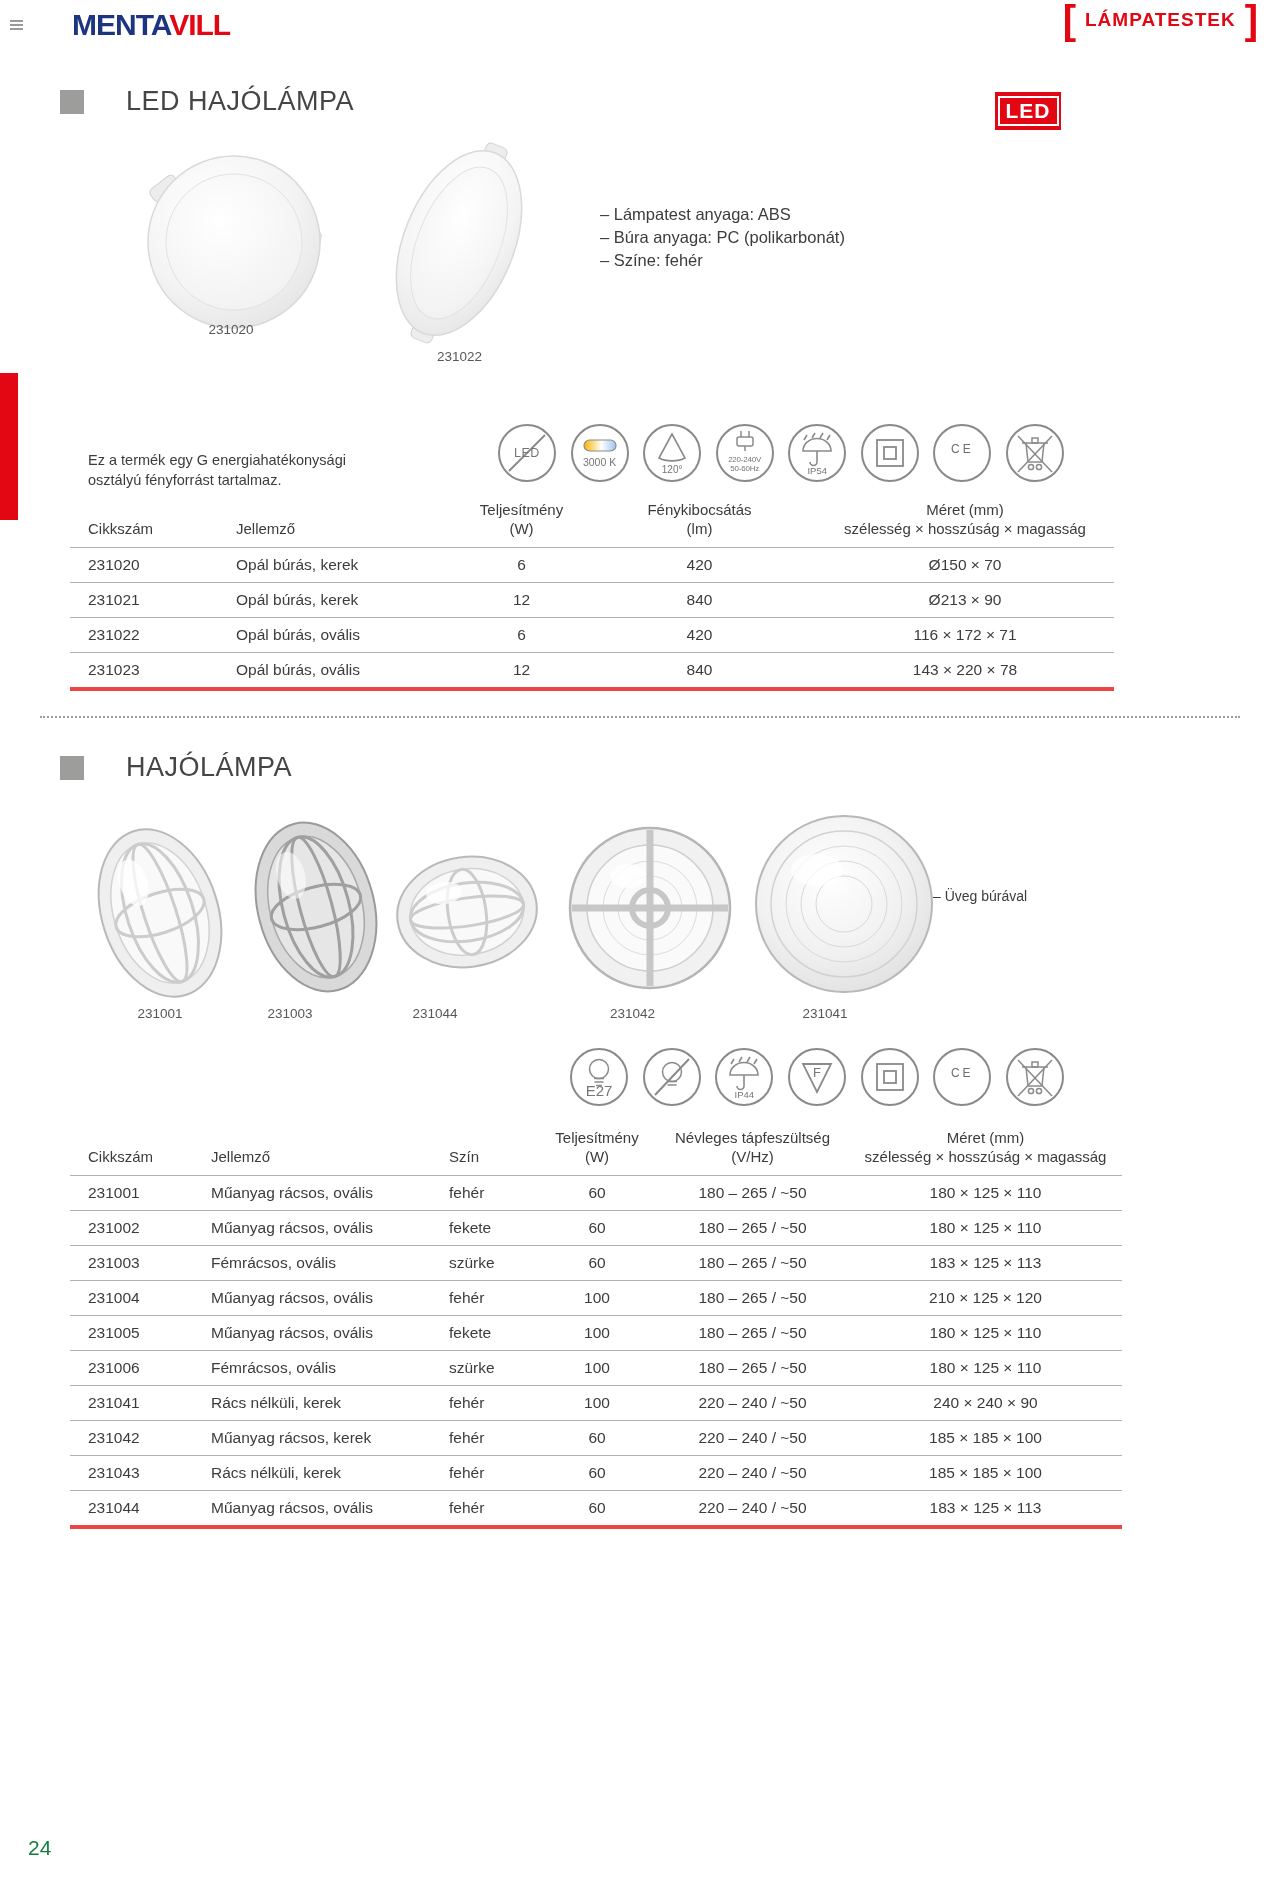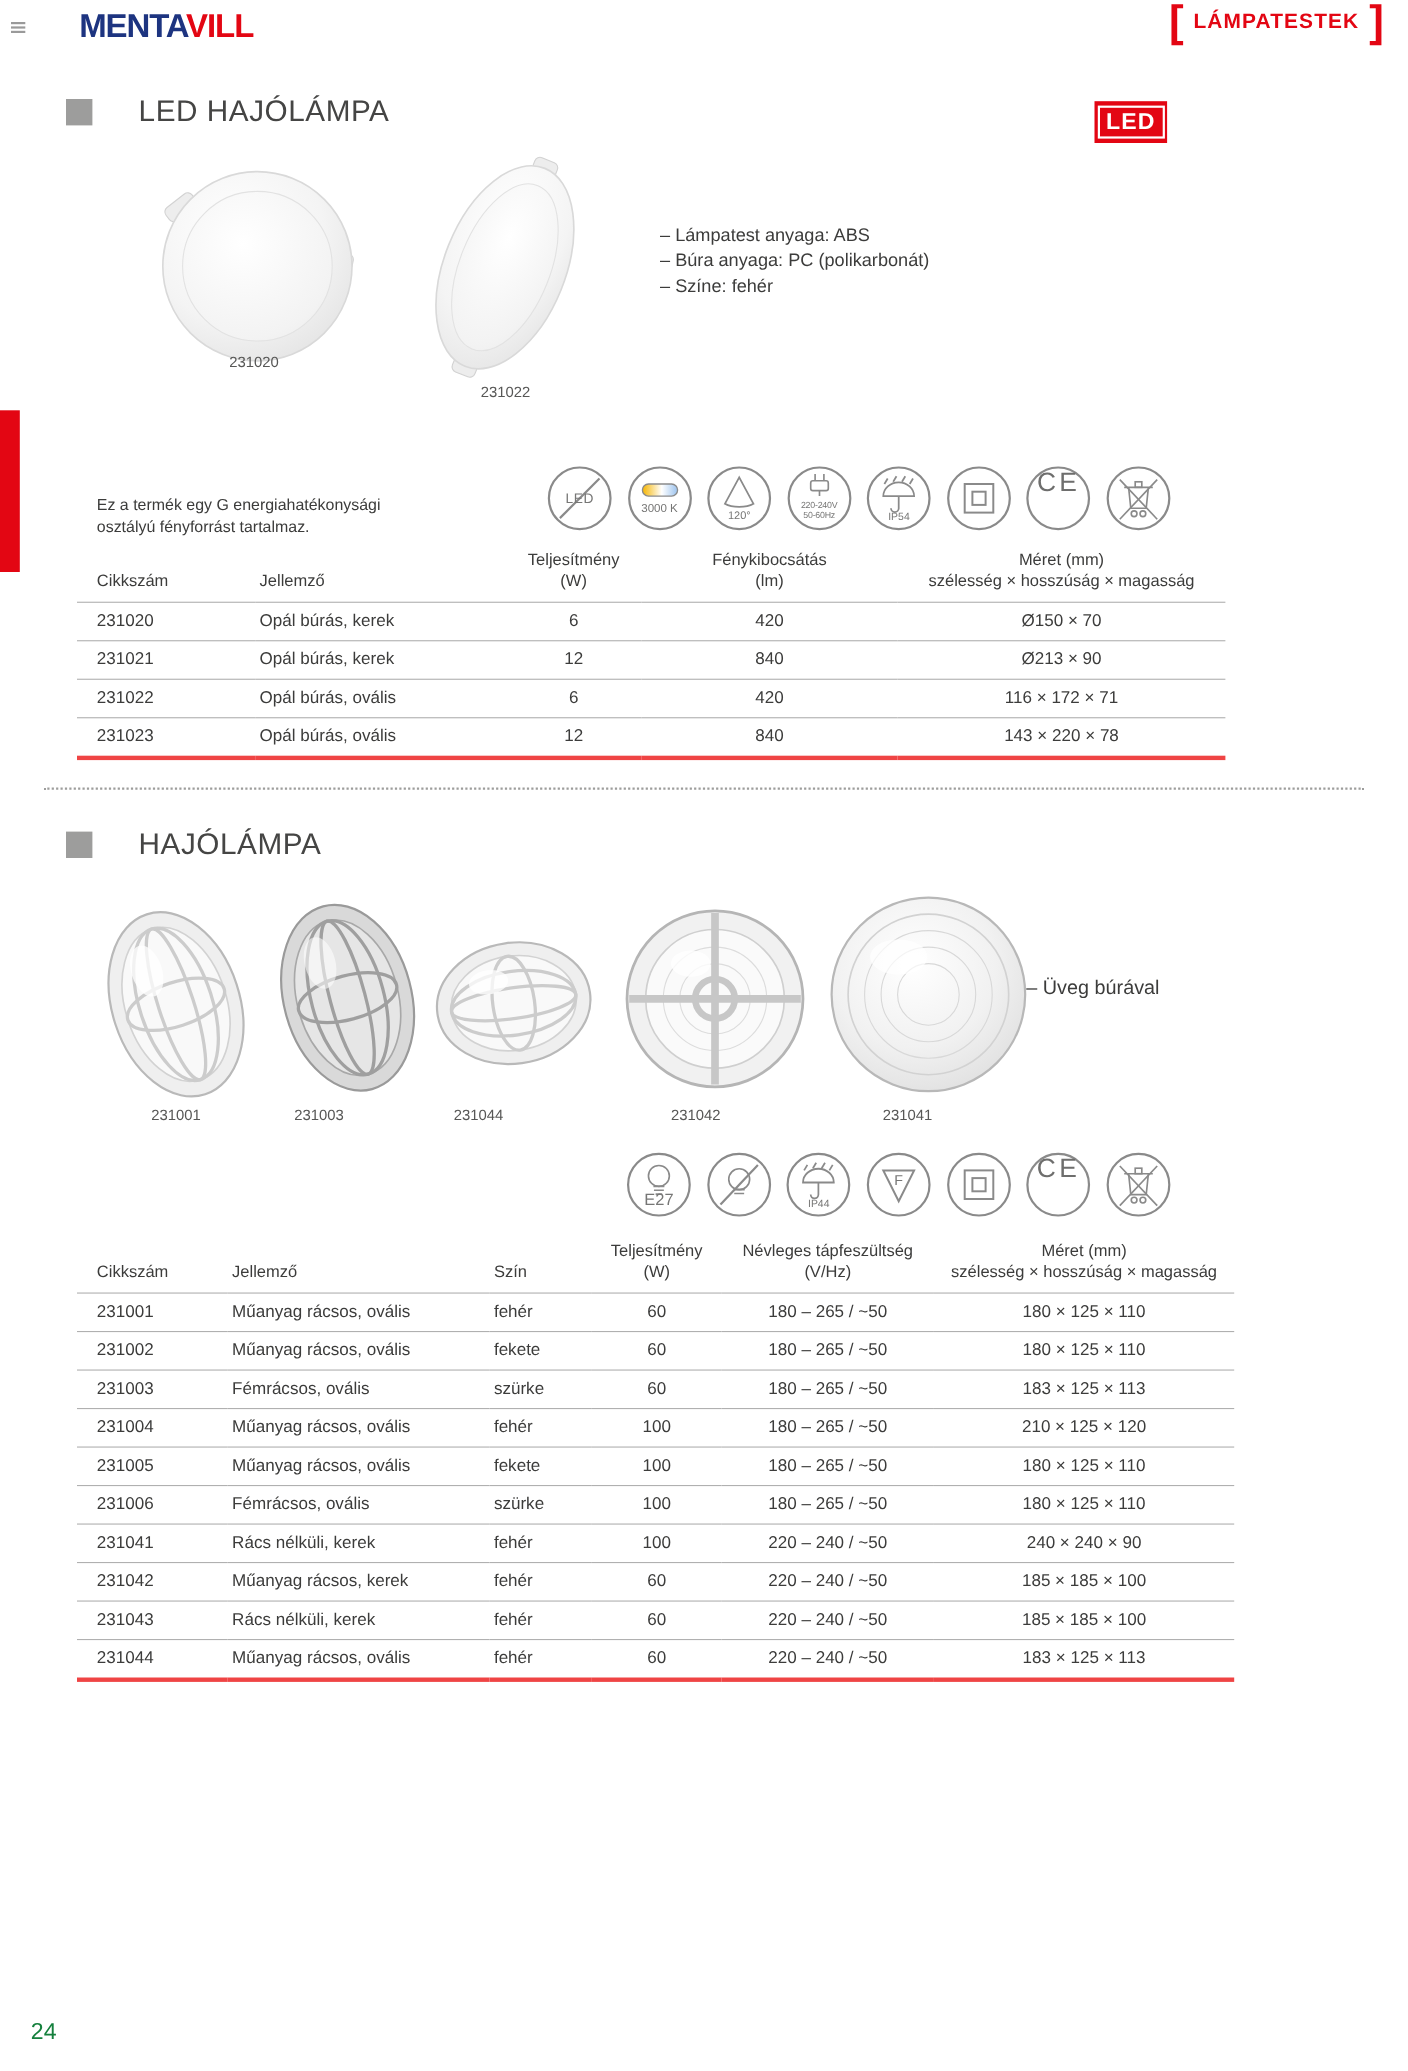--- a/index.html
+++ b/index.html
@@ -28,35 +28,35 @@
   .led-badge-inner{border:2px solid #ffffff;padding:0 6px;color:#ffffff;font-weight:bold;font-size:21px;line-height:26px;letter-spacing:1px;}
 
   
   .fig{position:absolute;}
   .fig svg{width:100%;height:100%;display:block;}
   .code-label{position:absolute;text-align:center;font-size:13.5px;color:#575756;}
 
   .features{position:absolute;left:600px;top:203px;font-size:16.5px;line-height:23px;color:#3c3c3b;}
   .energy-note{position:absolute;left:88px;top:450px;font-size:14.5px;line-height:20px;color:#3c3c3b;}
   .energy-note span{display:block;}
-  .glass-note{position:absolute;left:933px;top:888px;font-size:18px;color:#3c3c3b;}
+  .glass-note{position:absolute;left:933px;top:888px;font-size:14px;color:#3c3c3b;}
 
   
   .icon-row{position:absolute;display:flex;justify-content:space-between;}
   #icon-row-1{left:498px;top:424px;width:566px;}
   #icon-row-2{left:570px;top:1048px;width:494px;}
   .icon-circle{width:58px;height:58px;border:2px solid #8a8a8a;border-radius:50%;position:relative;background:#fff;box-sizing:border-box;flex:0 0 auto;}
   .icon-circle svg.motif{position:absolute;inset:0;width:100%;height:100%;}
   .icon-circle .lines{position:absolute;left:0;right:0;bottom:6px;text-align:center;color:#767675;font-size:10px;line-height:1.12;}
   .ic-led-crossed-icon .lines{top:20px;bottom:auto;font-size:12.5px;letter-spacing:0.5px;}
   .ic-color-temperature-icon .lines{bottom:11px;font-size:10.5px;}
   .ic-beam-angle-icon .lines{bottom:5px;font-size:10px;}
   .ic-voltage-icon .lines{bottom:6px;font-size:8px;letter-spacing:-0.2px;}
   .ic-ip54-icon .lines,.ic-ip44-icon .lines{bottom:3px;font-size:9.5px;}
-  .ic-ce-mark-icon .lines{top:0;bottom:auto;font-size:24px;letter-spacing:3px;color:#6e6e6d;}
+  .ic-ce-mark-icon .lines{top:17px;bottom:auto;font-size:12px;letter-spacing:3px;color:#6e6e6d;}
   .ic-f-mark-icon .lines{top:16px;bottom:auto;font-size:13px;}
   .ic-e27-socket-icon .lines{bottom:4px;font-size:15px;}
 
   
   .table-wrap{position:absolute;left:70px;width:990px;}
   #table1-wrap{top:500px;}
   #table2-wrap{top:1128px;}
   table{width:100%;border-collapse:collapse;table-layout:fixed;}
   th{vertical-align:bottom;padding:0 4px 9px;color:#3c3c3b;}
   .th-line{line-height:19px;white-space:nowrap;font-weight:normal;font-size:15px;}

